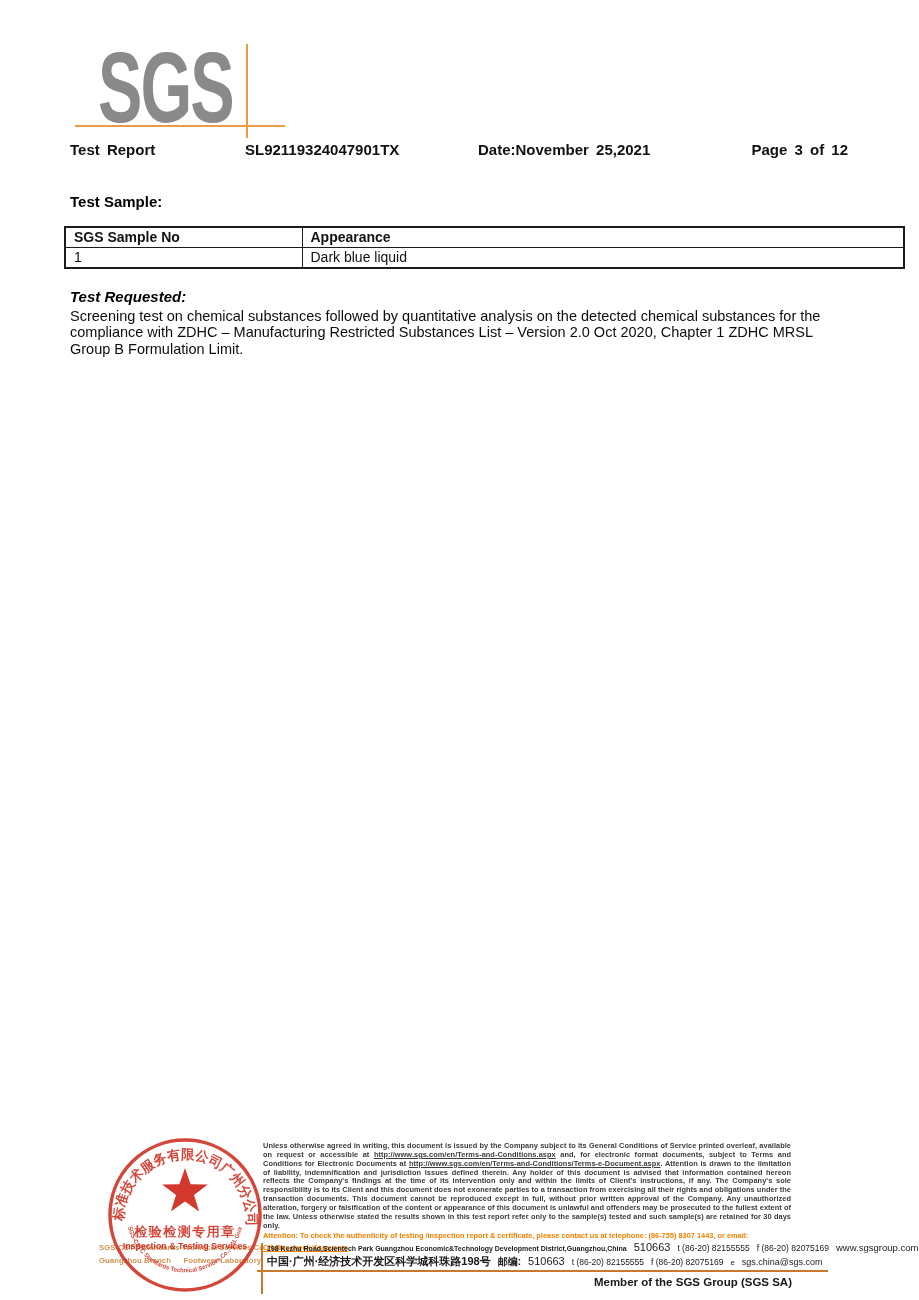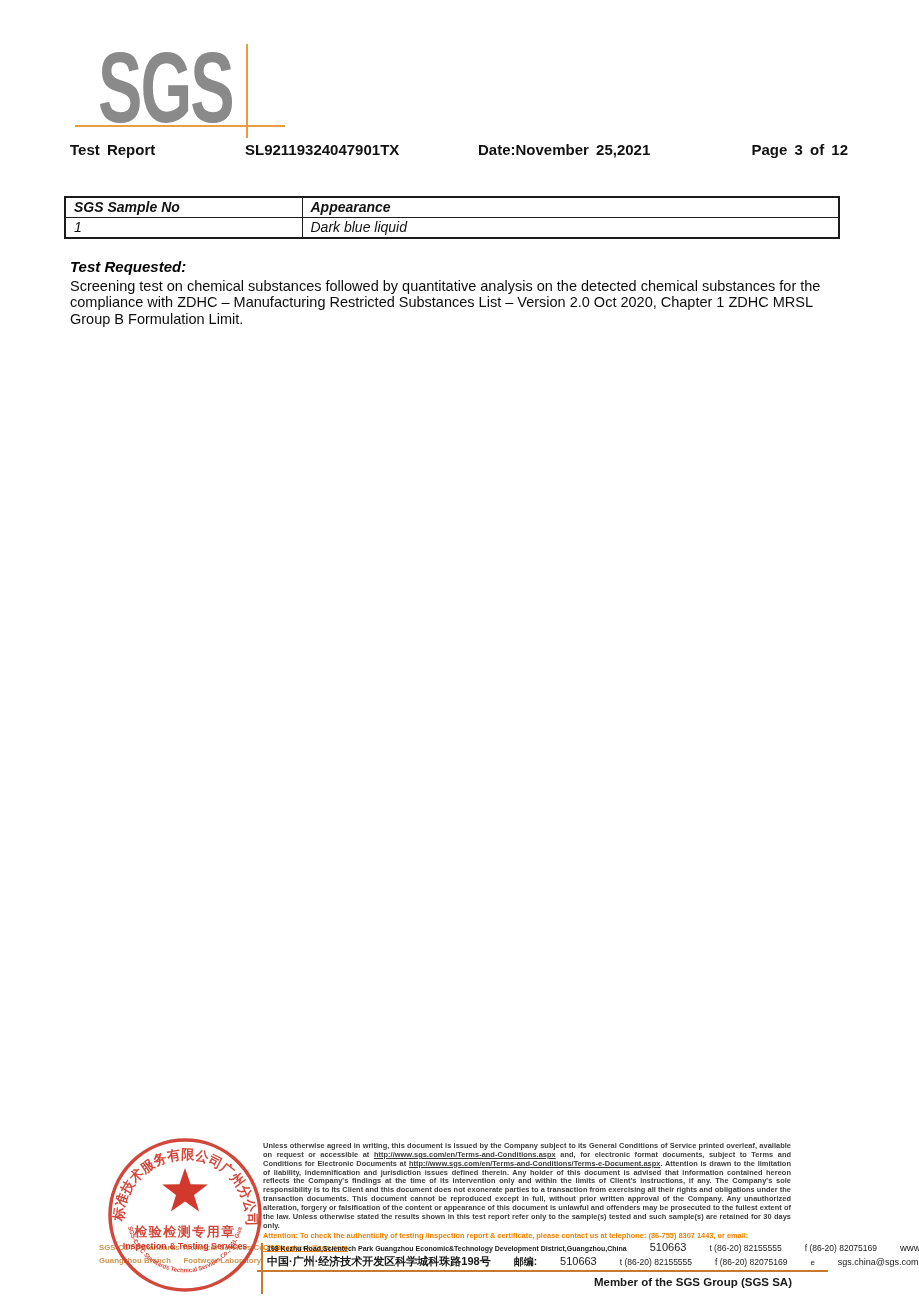--- a/index.html
+++ b/index.html
@@ -20,22 +20,22 @@
   .header-row { position:absolute; left:70px; top:141px; width:778px; height:20px;
     font-weight:700; font-size:15px; word-spacing:3px; white-space:nowrap; }
   .header-row .h-doc    { position:absolute; left:0; }
   .header-row .h-no     { position:absolute; left:175px; }
   .header-row .h-date   { position:absolute; left:408px; }
   .header-row .h-page   { position:absolute; right:0; }
   
   .main { position:absolute; left:70px; top:193px; width:782px; }
   .main h3 { font-size:15px; font-weight:700; color:#000; }
   .sample-table {
-    border-collapse:collapse; width:776px; margin:3px 0 0 -6px;
-    border:2px solid #1c1c1c; table-layout:fixed;font-style:italic;
+    border-collapse:collapse; width:841px; margin:16px 0 0 -6px;
+    border:2px solid #1c1c1c; table-layout:fixed;
   }
   .sample-table th, .sample-table td {
     border:1px solid #1c1c1c; font-size:14px; text-align:left;
     padding:1px 8px 2px; height:19px;
   }
   .sample-table th { font-weight:700; }
   .sample-table .col1 { width:237px; }
   .req-heading { margin-top:19px;font-style:italic; }
   .req-body { margin-top:3px; font-size:14.5px; line-height:16.4px; color:#0d0d0d; width:782px; }
   
@@ -50,21 +50,21 @@
     font-size:7.4px; line-height:8.85px; font-weight:700; color:#3c3c3c;
     text-align:justify; letter-spacing:0.05px;
   }
   .legal .u, .u { text-decoration:underline; }
   .attention {
     font-size:7.4px; line-height:12px; font-weight:700; color:#ee8100; text-align:left;
   }
   .addr-vline { position:absolute; left:261px; top:1243px; width:2px; height:51px; background:#c9792e; z-index:4; }
   .addr-hline { position:absolute; left:257px; top:1270px; width:571px; height:2px; background:#c9792e; z-index:4; }
   .addr-block { position:absolute; left:267px; top:1240px; width:545px; z-index:3; color:#1a1a1a; }
-  .addr-row { display:flex; align-items:baseline; gap:23px; white-space:nowrap; }
+  .addr-row { display:flex; align-items:baseline; gap:7px; white-space:nowrap; }
   .addr-row.en { margin-top:1px; }
   .addr-row.cn { margin-top:1px; }
   .t-street-en { font-size:7px;  font-weight:700; }
   .t-post      { font-size:11px; font-weight:400; }
   .t-tel, .t-fax { font-size:8.5px; font-weight:400; }
   .t-web       { font-size:9.5px; font-weight:400; }
   .t-street-cn { font-size:11px; font-weight:700; }
   .t-post-label{ font-size:10px;  font-weight:700; }
   .t-elabel    { font-size:8px; }
   .t-email     { font-size:9px; }
@@ -78,20 +78,21 @@
 <div class="logo-hline"></div>
 
 <div class="header-row">
   <span class="h-doc">Test Report</span>
   <span class="h-no">SL92119324047901TX</span>
   <span class="h-date">Date:November 25,2021</span>
   <span class="h-page">Page 3 of 12</span>
 </div>
 
 <div class="main">
+  <h3>Test Sample:</h3>
   <table class="sample-table">
     <thead>
       <tr>
         <th class="col1">SGS Sample No</th>
         <th>Appearance</th>
       </tr>
     </thead>
     <tbody>
         <tr>
           <td class="col1">1</td>

